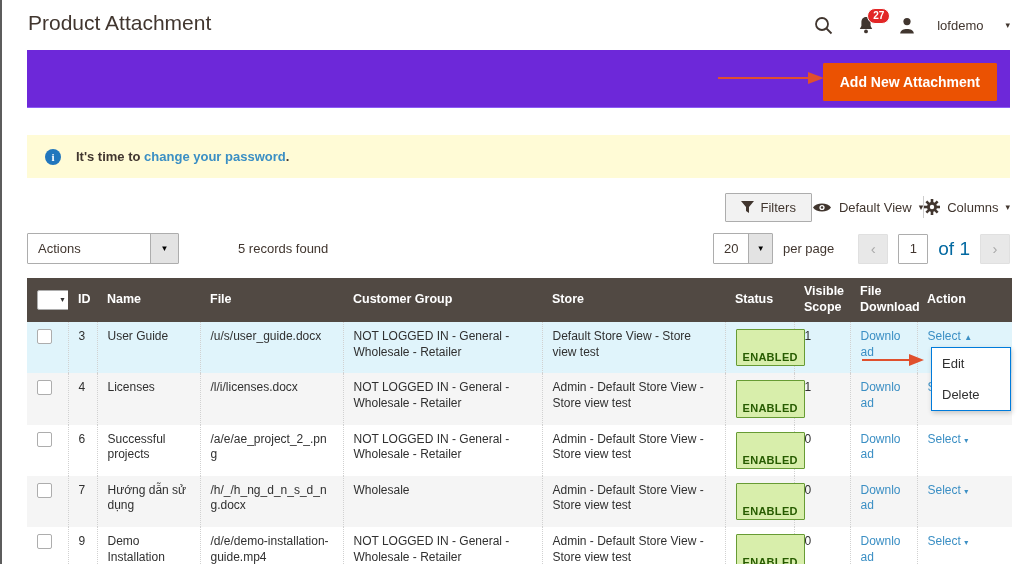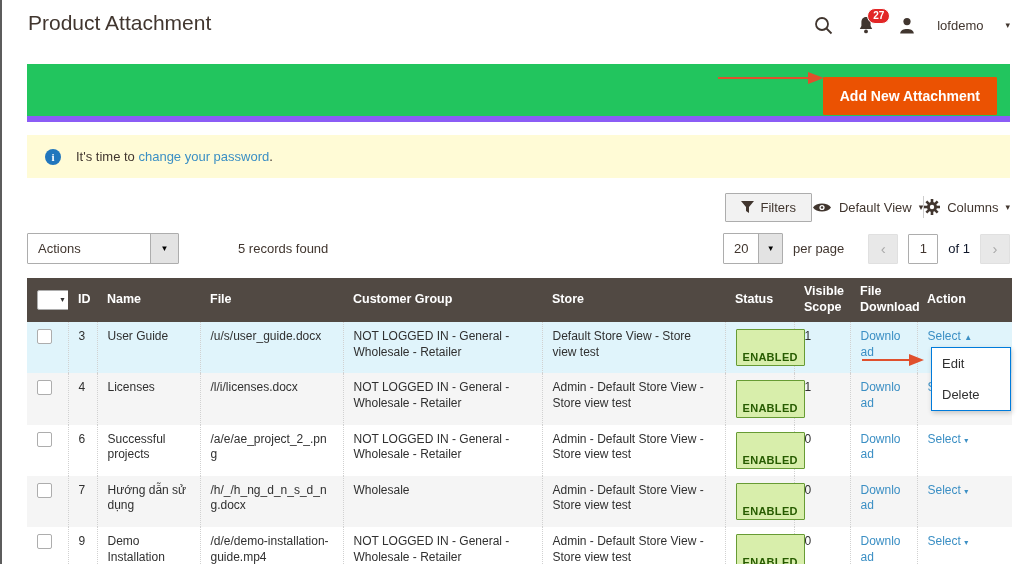--- a/index.html
+++ b/index.html
@@ -16,39 +16,39 @@
   .icon-btn { position:relative; display:flex; align-items:center; cursor:pointer; }
   .badge {
     position:absolute; top:-8px; left:10px; background:#e22626; color:#fff;
     font-size:10px; font-weight:bold; padding:1px 5px 2px; border-radius:9px; border:1px solid #fff;
   }
   .user-box { display:flex; align-items:center; gap:22px; cursor:pointer; }
   .user-name { font-size:13px; color:#41362f; }
   .caret-sm { font-size:9px; color:#41362f; }
   
   .actions-band {
-    position:absolute; top:64px; left:25px; right:14px; height:58px;
-    background:#22c55e; border-bottom:6px solid #8b5cf6;
+    position:absolute; top:50px; left:25px; right:14px; height:58px;
+    background:#6d28d9; border-bottom:1px solid #8b5cf6;
   }
   .add-btn {
     position:absolute; right:13px; top:13px; background:#eb5202; border:1px solid #eb5202;
     color:#fff; font-weight:bold; font-size:14px; padding:10px 16px; border-radius:1px; cursor:pointer;
     font-family:"Liberation Sans", sans-serif;
   }
   
   .message-bar {
     position:absolute; top:135px; left:25px; right:14px; height:43px;
     background:#fffbd6; display:flex; align-items:center; padding-left:18px; gap:15px;
   }
   .info-icon {
     width:16px; height:16px; border-radius:50%; background:#2176bd; color:#fff;
     font-size:11px; font-weight:bold; font-family:"Liberation Serif", serif;
     display:flex; align-items:center; justify-content:center; flex:0 0 auto;
   }
-  .message-text { font-size:13px; color:#41362f; }
+  .message-text { font-size:13px; color:#41362f;font-weight:bold; }
   .msg-link { color:#3b8fc4; text-decoration:none; cursor:pointer; }
   
   .grid-toolbar { position:absolute; top:191px; right:14px; height:32px; display:flex; align-items:center; }
   .filters-btn {
     display:flex; align-items:center; gap:7px; background:#f2f2f2; border:1px solid #adadad;
     padding:6px 15px; font-size:13px; color:#41362f; border-radius:1px; cursor:pointer;
   }
   .tool-drop { display:flex; align-items:center; gap:7px; font-size:13px; color:#41362f; cursor:pointer; }
   .tool-divider { width:1px; height:22px; background:#ccc; }
   
@@ -70,21 +70,21 @@
   .perpage-sel .sel-val { flex:1; }
   .pp-label { font-size:13px; color:#41362f; margin-right:14px; }
   .page-btn {
     width:30px; height:30px; background:#e8e8e8; border:1px solid #e0e0e0; border-radius:1px;
     display:flex; align-items:center; justify-content:center; color:#a9a9a9; font-size:15px; cursor:default;
   }
   .page-input {
     width:30px; height:30px; border:1px solid #adadad; border-radius:1px; text-align:center;
     font-size:13px; color:#41362f; font-family:"Liberation Sans", sans-serif;
   }
-  .of-label { font-size:13px; color:#0f172a; }
+  .of-label { font-size:19px; color:#0369a1; }
   
   .grid-table {
     position:absolute; top:278px; left:25px; width:985px;
     border-collapse:collapse; table-layout:fixed; font-size:12px;
     border-bottom:1px solid #d6d6d6;
   }
   .grid-table th {
     background:#514943; color:#fff; font-size:12.5px; font-weight:bold; text-align:left;
     padding:6px 10px; height:44px; vertical-align:middle; line-height:1.25; cursor:pointer;
   }

